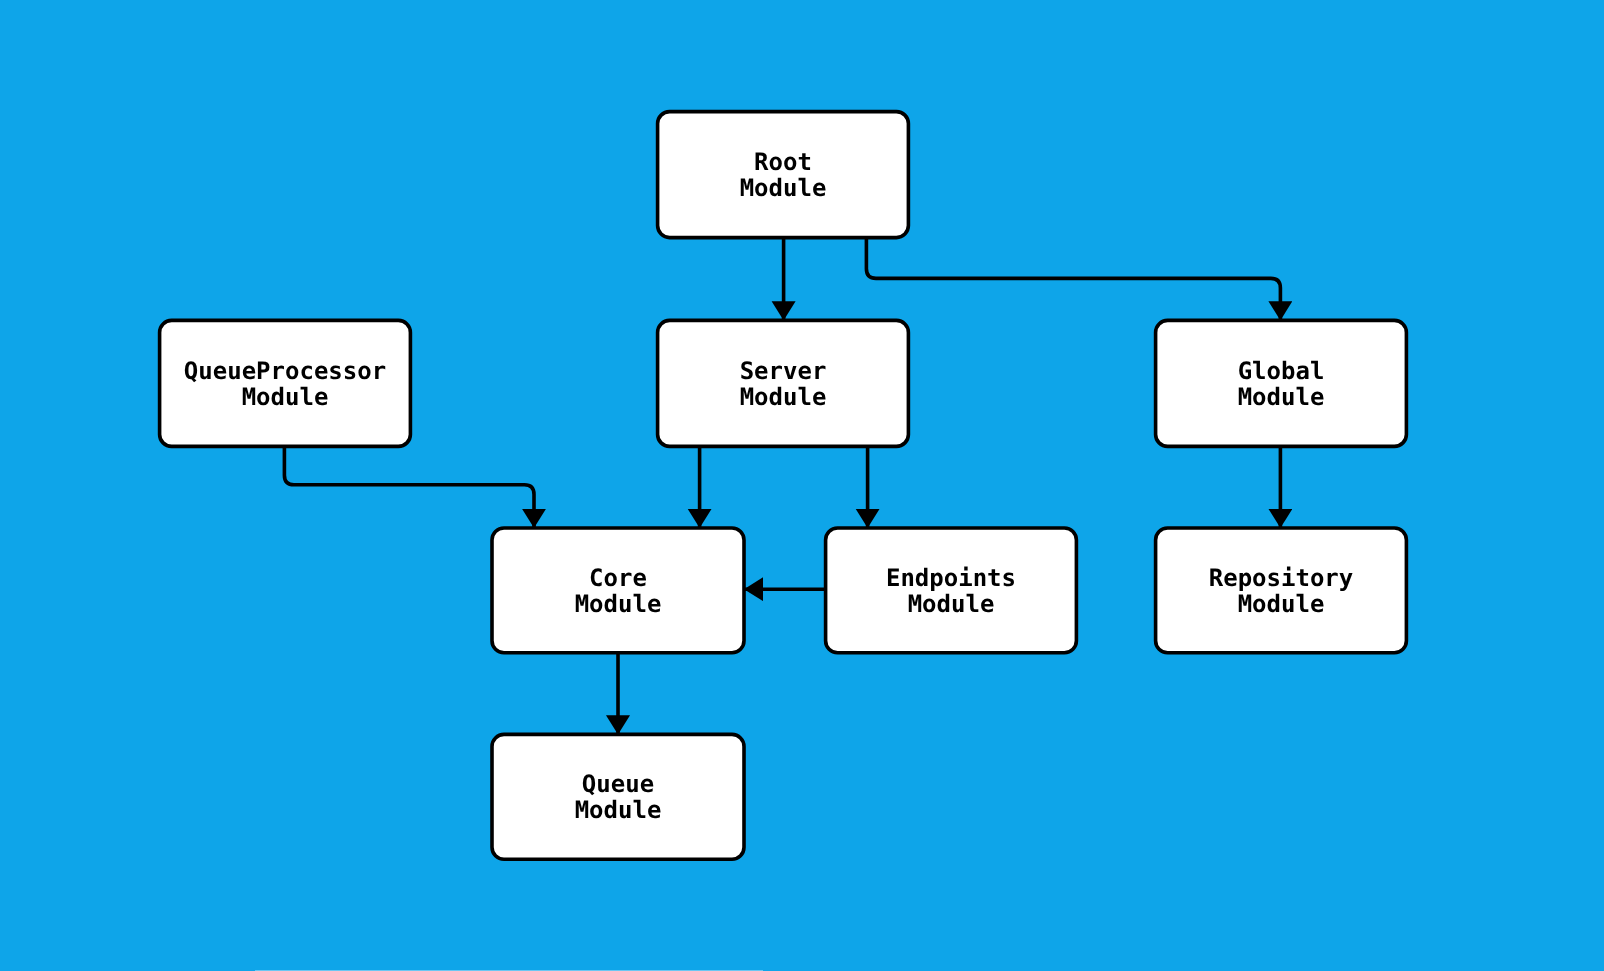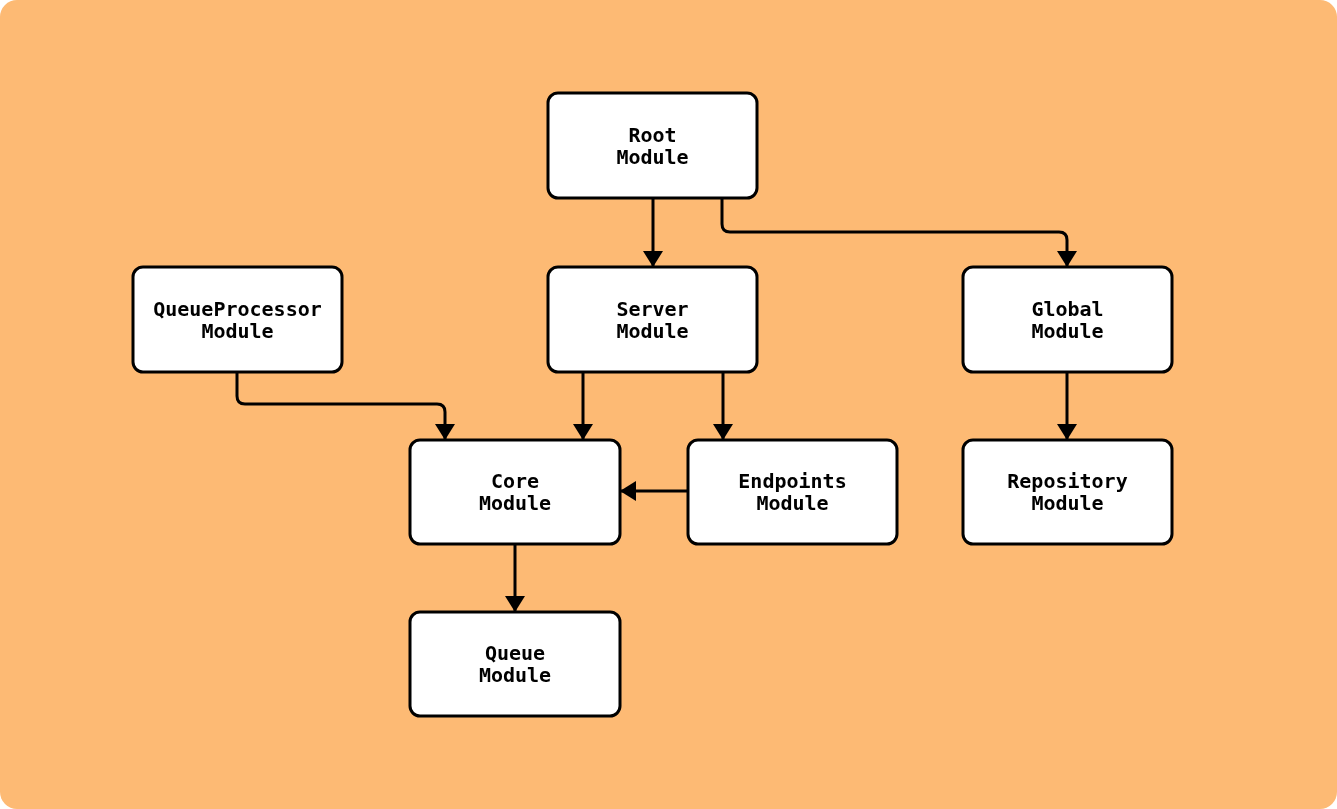--- a/index.html
+++ b/index.html
@@ -5,23 +5,22 @@
   html, body {
     margin: 0;
     padding: 0;
     background: #ffffff;
     font-family: "DejaVu Sans Mono", "Liberation Mono", monospace;
   }
   #canvas {
     position: relative;
     width: 1337px;
     height: 809px;
-    background: #fdba74;
+    background: #0ea5e9;
     overflow: hidden;
-    border-radius: 17px;
   }
   #diagram-svg {
     position: absolute;
     left: 0;
     top: 0;
   }
   #diagram-svg text {
     font-family: "DejaVu Sans Mono", "Liberation Mono", monospace;
     font-weight: bold;
     font-size: 20px;

